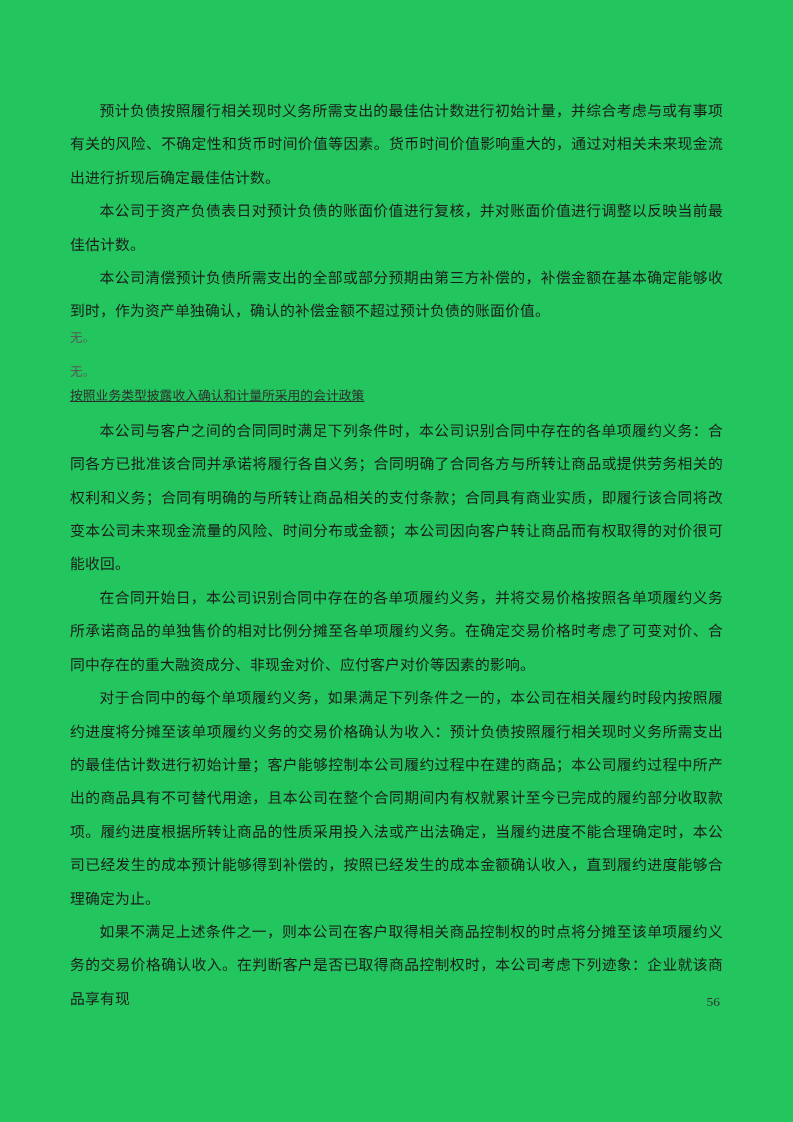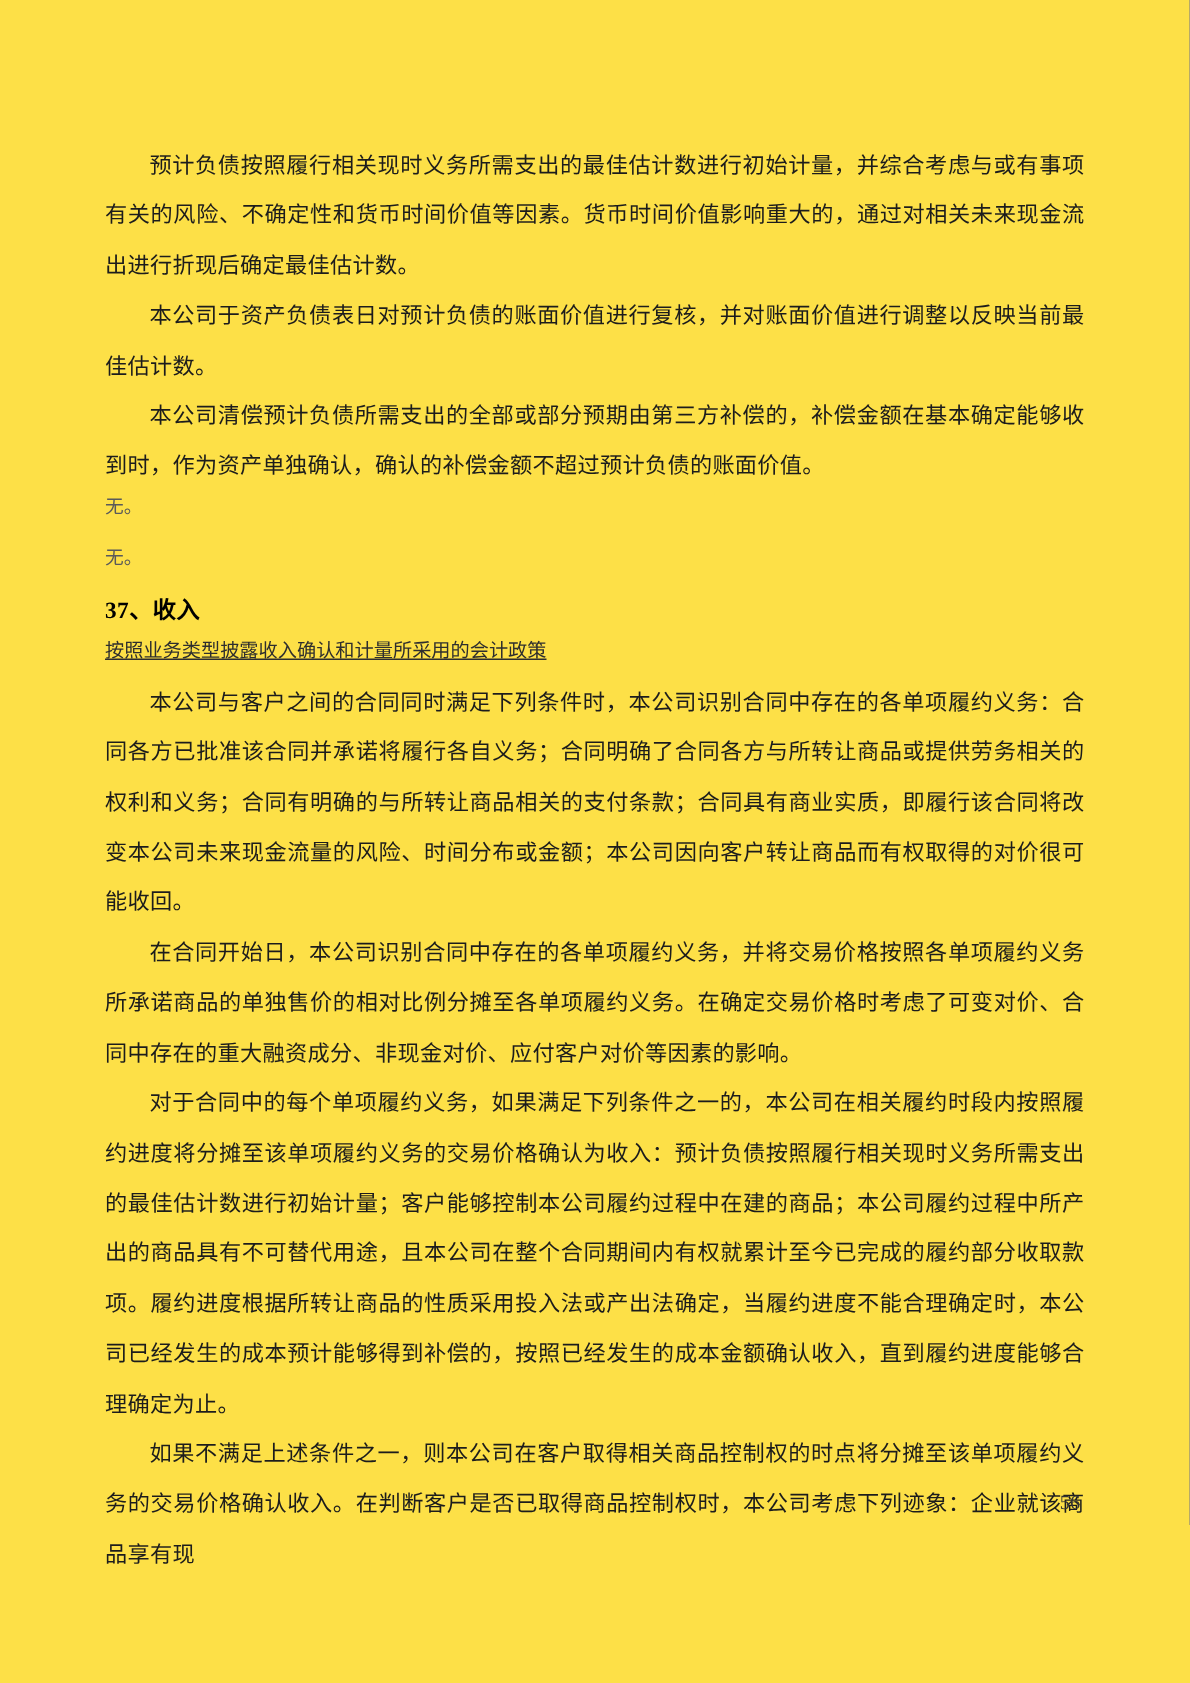--- a/index.html
+++ b/index.html
@@ -6,21 +6,21 @@
   * { margin: 0; padding: 0; box-sizing: border-box; }
   html, body {
     background: #808080;
     font-family: "Liberation Serif", "DejaVu Serif", serif;
   }
   .page {
     position: relative;
     width: 793px;
     height: 1122px;
     margin: 0 auto;
-    background: #fde047;
+    background: #22c55e;
     padding: 95px 70px 0 70px;
     overflow: hidden;
     color: #1c1c1c;
   }
   .body-par {
     font-size: 14.8px;
     line-height: 33.4px;
     text-align: justify;
     text-indent: 2em;
     color: #1c1c1c;
@@ -61,21 +61,20 @@
 <div class="page">
 
   <p class="body-par">预计负债按照履行相关现时义务所需支出的最佳估计数进行初始计量，并综合考虑与或有事项有关的风险、不确定性和货币时间价值等因素。货币时间价值影响重大的，通过对相关未来现金流出进行折现后确定最佳估计数。</p>
   <p class="body-par">本公司于资产负债表日对预计负债的账面价值进行复核，并对账面价值进行调整以反映当前最佳估计数。</p>
   <p class="body-par">本公司清偿预计负债所需支出的全部或部分预期由第三方补偿的，补偿金额在基本确定能够收到时，作为资产单独确认，确认的补偿金额不超过预计负债的账面价值。</p>
 
   <p class="none-text">无。</p>
 
   <p class="none-text">无。</p>
 
-  <h2 class="section-heading">37、收入</h2>
   <p class="policy-note">按照业务类型披露收入确认和计量所采用的会计政策</p>
 
   <p class="body-par">本公司与客户之间的合同同时满足下列条件时，本公司识别合同中存在的各单项履约义务：合同各方已批准该合同并承诺将履行各自义务；合同明确了合同各方与所转让商品或提供劳务相关的权利和义务；合同有明确的与所转让商品相关的支付条款；合同具有商业实质，即履行该合同将改变本公司未来现金流量的风险、时间分布或金额；本公司因向客户转让商品而有权取得的对价很可能收回。</p>
   <p class="body-par">在合同开始日，本公司识别合同中存在的各单项履约义务，并将交易价格按照各单项履约义务所承诺商品的单独售价的相对比例分摊至各单项履约义务。在确定交易价格时考虑了可变对价、合同中存在的重大融资成分、非现金对价、应付客户对价等因素的影响。</p>
   <p class="body-par">对于合同中的每个单项履约义务，如果满足下列条件之一的，本公司在相关履约时段内按照履约进度将分摊至该单项履约义务的交易价格确认为收入：预计负债按照履行相关现时义务所需支出的最佳估计数进行初始计量；客户能够控制本公司履约过程中在建的商品；本公司履约过程中所产出的商品具有不可替代用途，且本公司在整个合同期间内有权就累计至今已完成的履约部分收取款项。履约进度根据所转让商品的性质采用投入法或产出法确定，当履约进度不能合理确定时，本公司已经发生的成本预计能够得到补偿的，按照已经发生的成本金额确认收入，直到履约进度能够合理确定为止。</p>
   <p class="body-par">如果不满足上述条件之一，则本公司在客户取得相关商品控制权的时点将分摊至该单项履约义务的交易价格确认收入。在判断客户是否已取得商品控制权时，本公司考虑下列迹象：企业就该商品享有现</p>
 
   <div class="page-number">56</div>
 
 </div>

